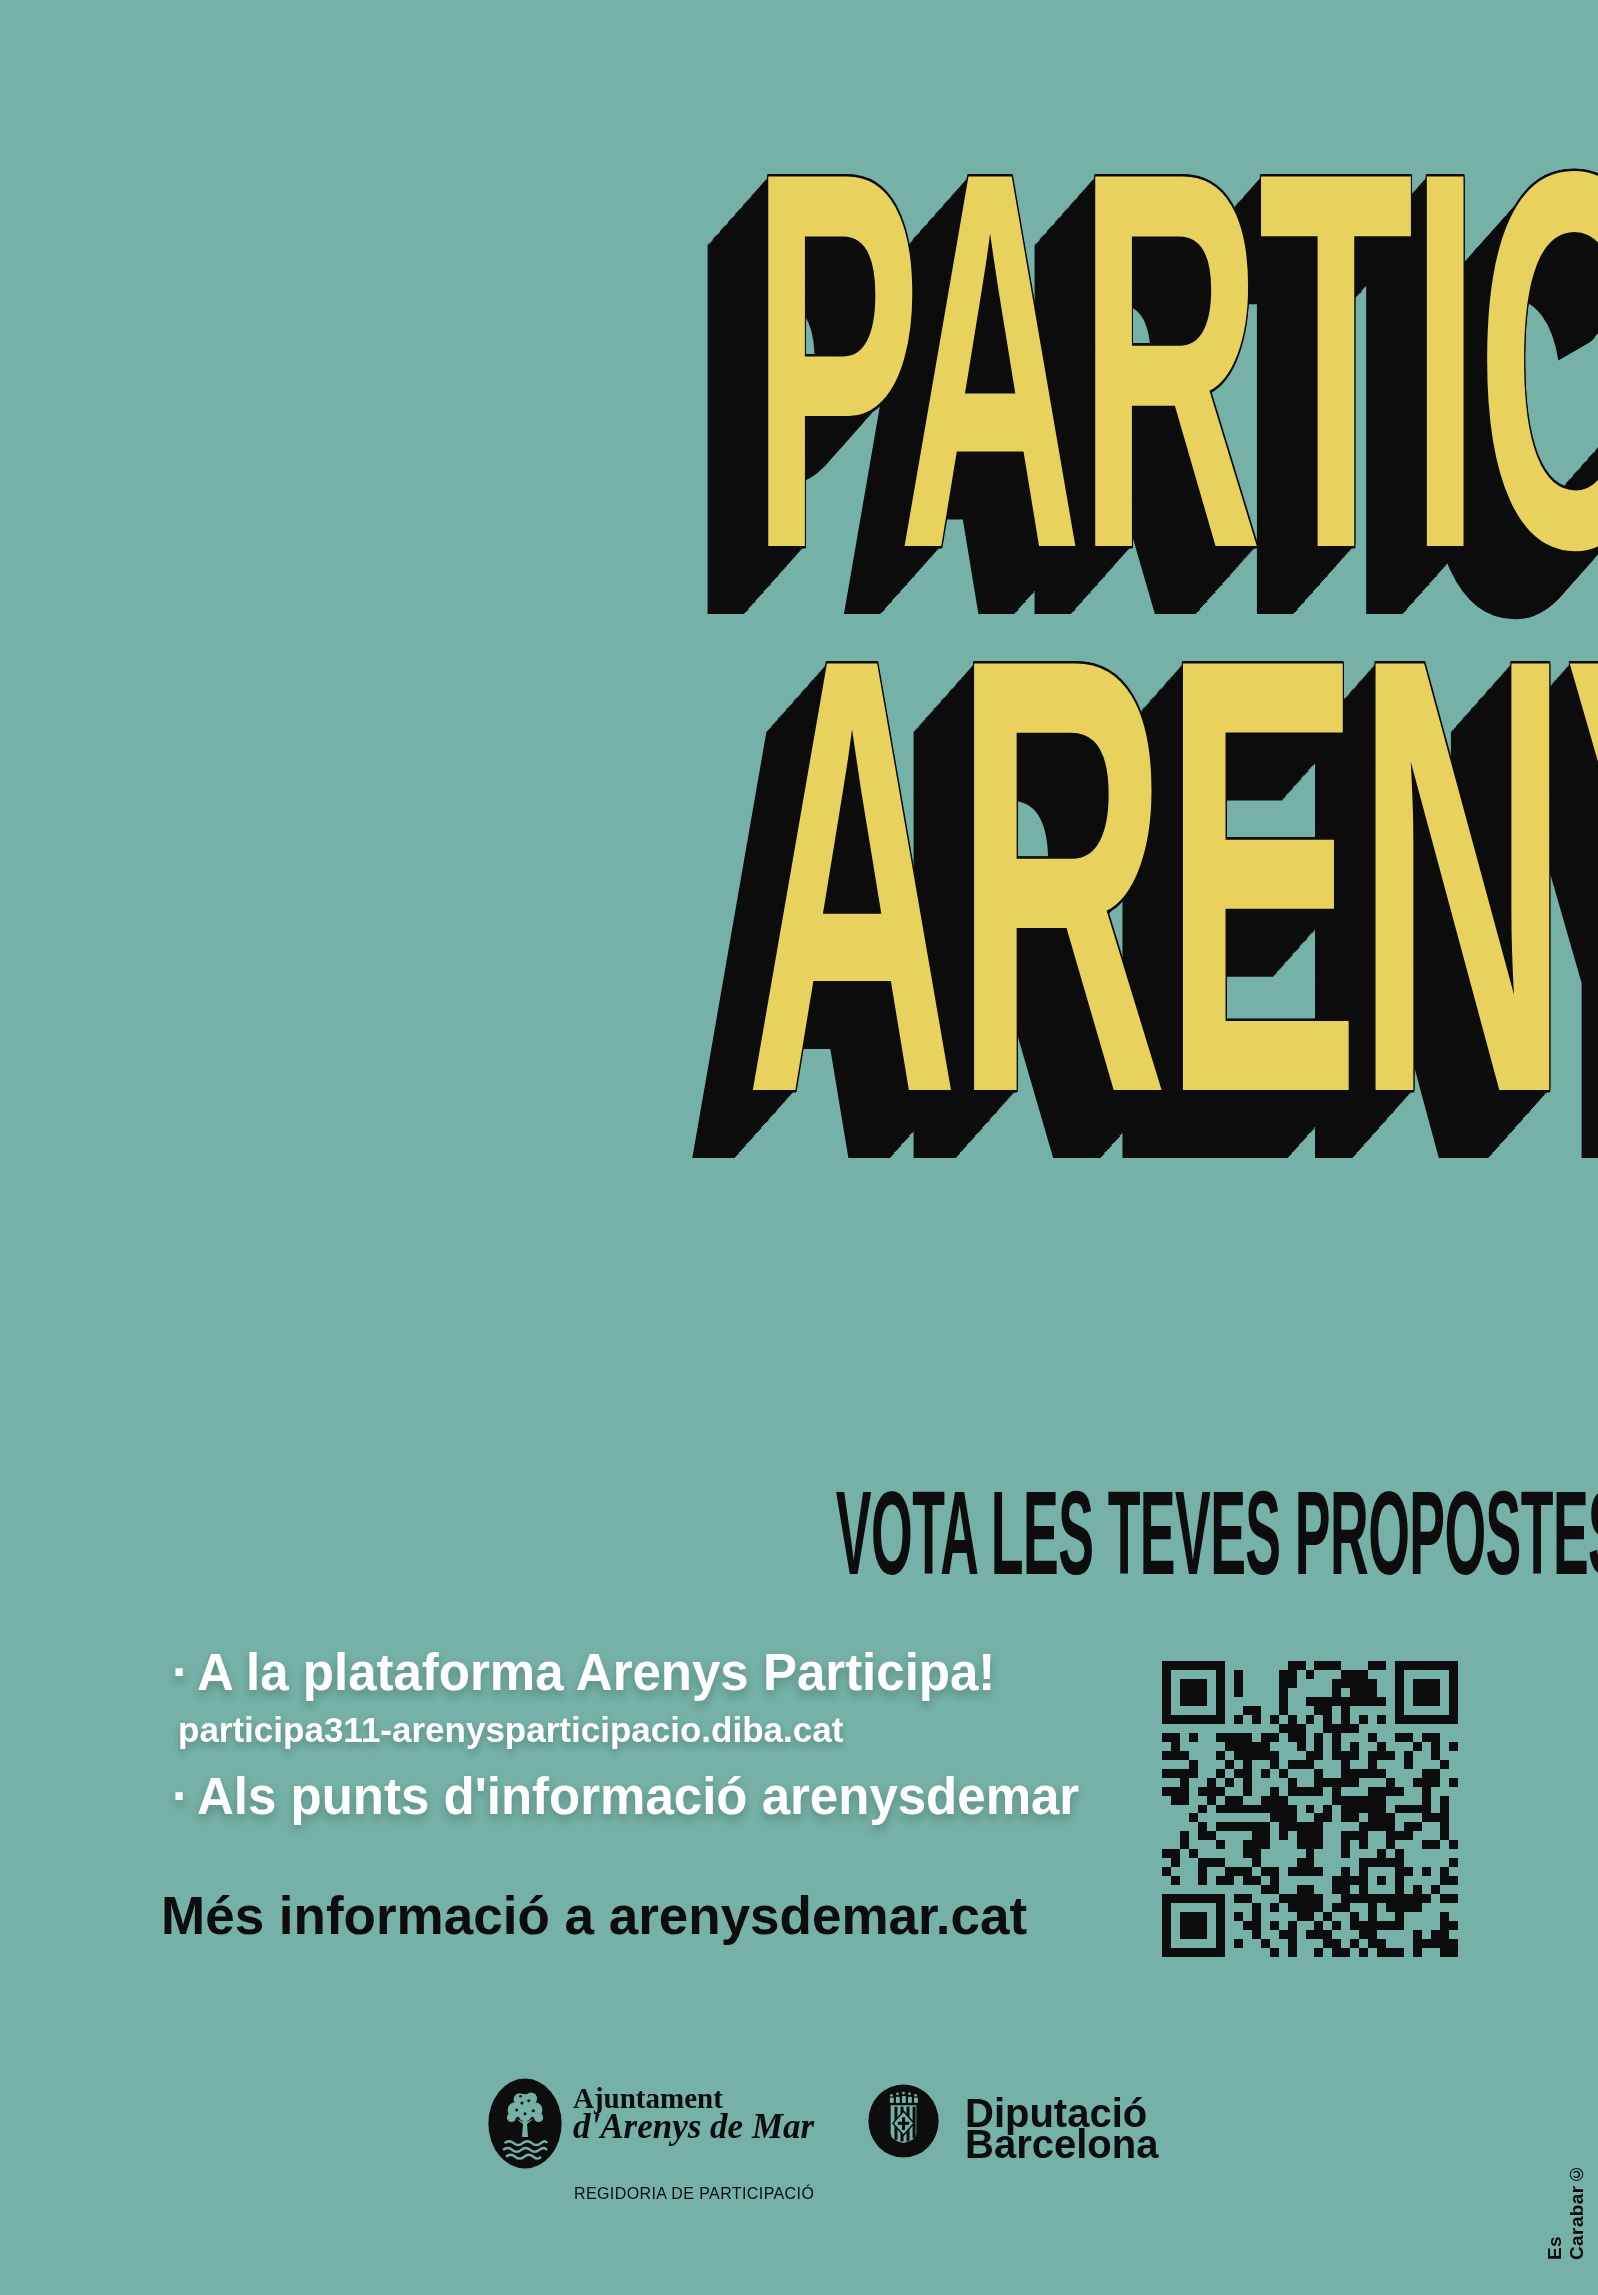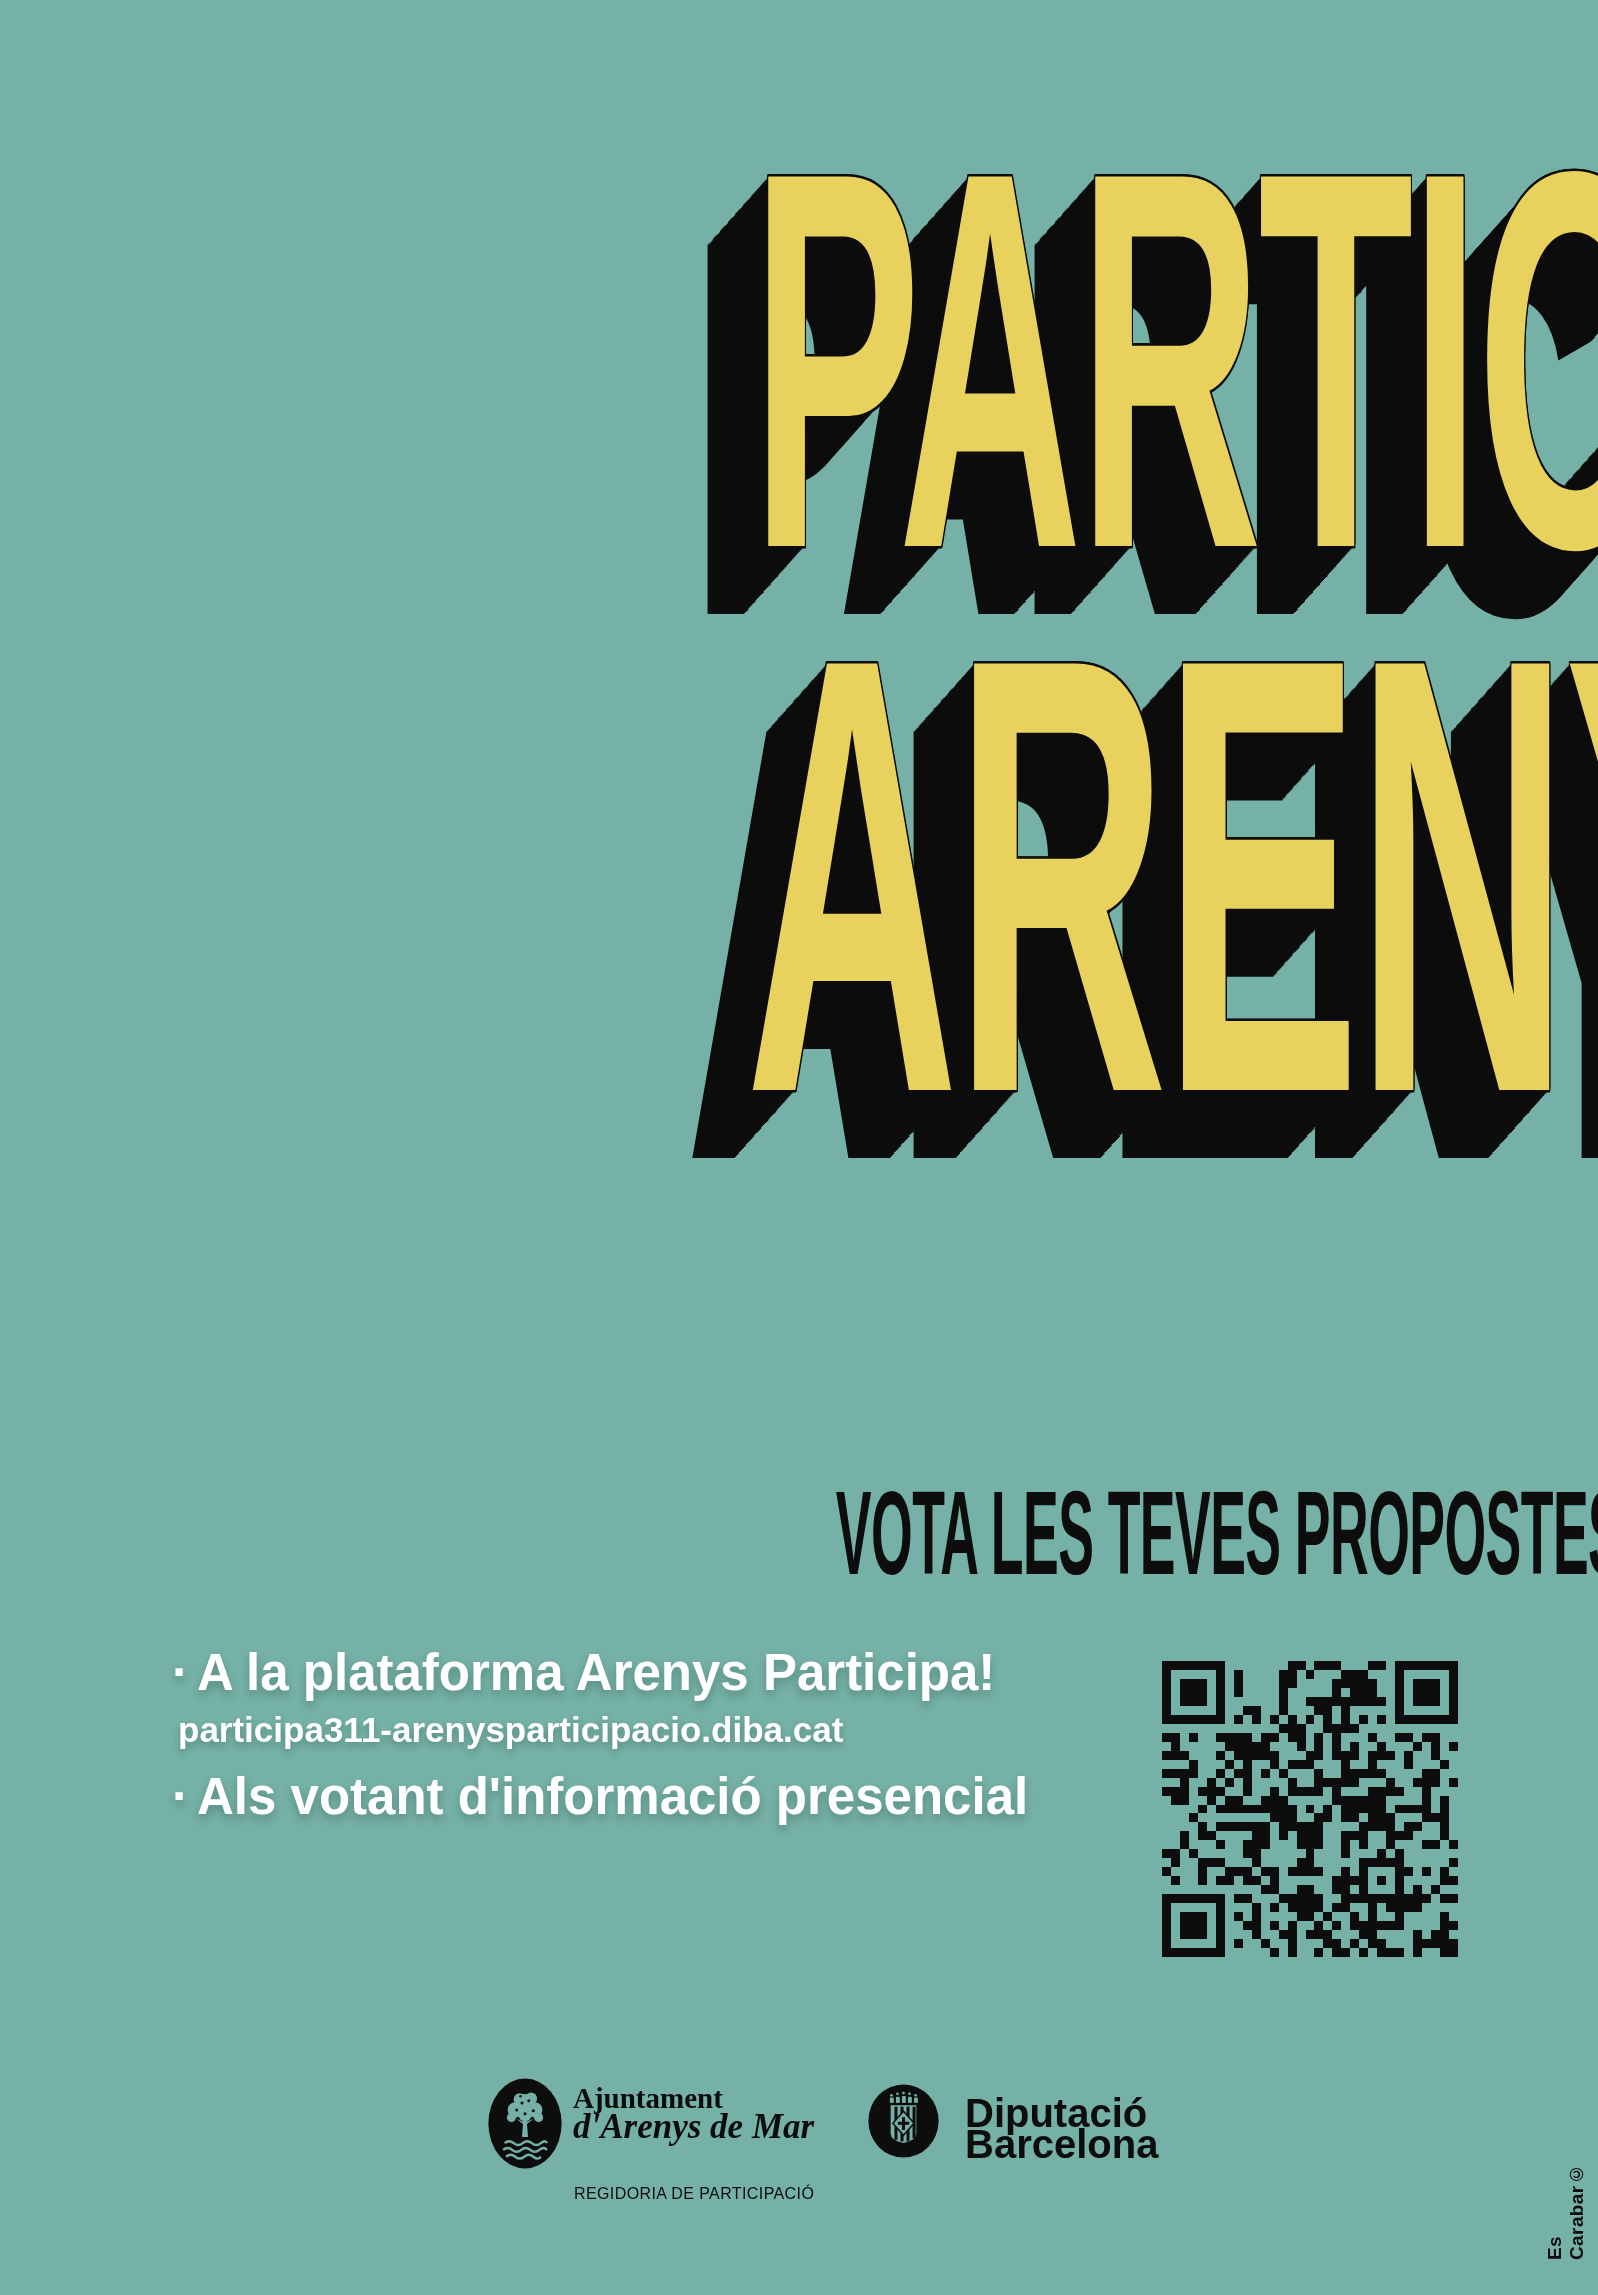--- a/index.html
+++ b/index.html
@@ -77,23 +77,24 @@
 
   <div class="vota">
     <span class="fit" style="transform: scaleX(0.4537);">VOTA LES TEVES PROPOSTES FINS AL 19 D'OCTUBRE</span>
   </div>
 
   <div class="bullet" id="bullet1">
     <span class="dot">·</span><span>A la plataforma Arenys Participa!</span>
   </div>
   <div class="bullet-url">participa311-arenysparticipacio.diba.cat</div>
   <div class="bullet" id="bullet2">
-    <span class="dot">·</span><span>Als votant d'informació presencial</span>
+    <span class="dot">·</span><span>Als punts d'informació arenysdemar</span>
   </div>
 
+  <div class="more-info">Més informació a arenysdemar.cat</div>
 
   <div class="qr">
       <div class="qm on"></div>
       <div class="qm on"></div>
       <div class="qm on"></div>
       <div class="qm on"></div>
       <div class="qm on"></div>
       <div class="qm on"></div>
       <div class="qm on"></div>
       <div class="qm"></div>

